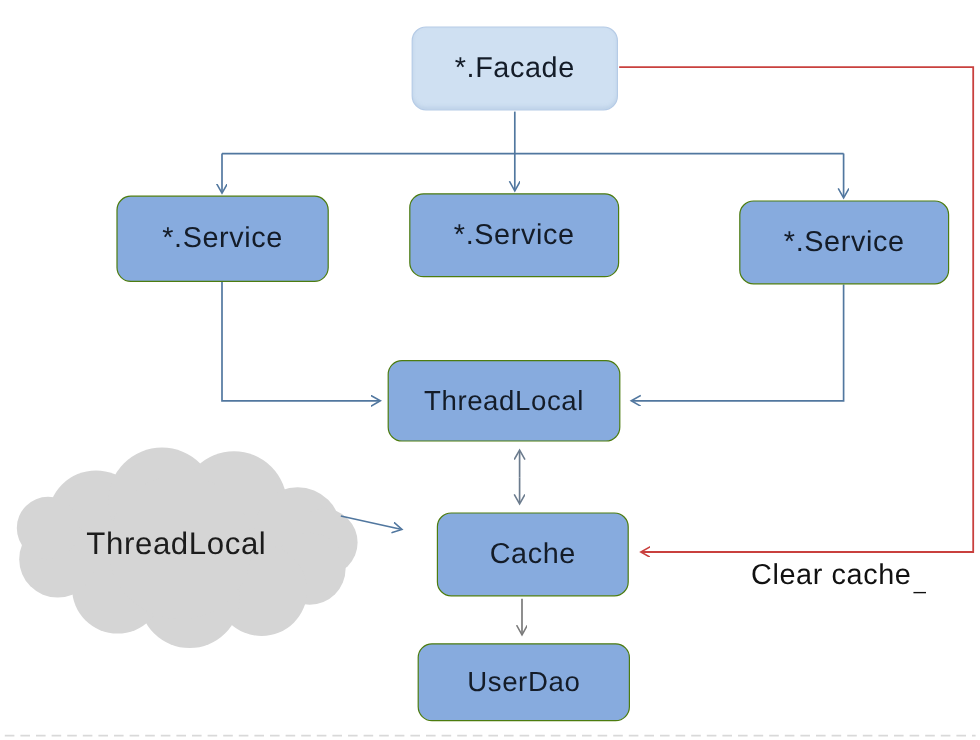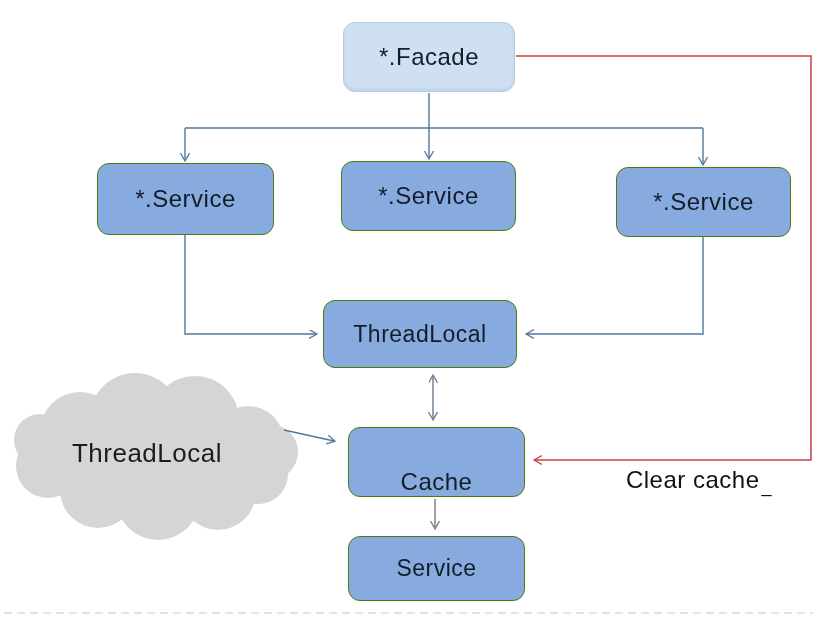--- a/index.html
+++ b/index.html
@@ -27,21 +27,21 @@
   }
   .node.mid{
     background:#87abde;
     border:1px solid #4d7c0f;
   }
   .facade{left:343px;top:22px;width:172px;height:70px;}
   .service-left{left:97px;top:163px;width:177px;height:72px;}
   .service-mid{left:341px;top:161px;width:175px;height:70px;}
   .service-right{left:616px;top:167px;width:175px;height:70px;}
   .user-service{left:323px;top:300px;width:194px;height:68px;font-size:23px;}
-  .cache{left:348px;top:427px;width:177px;height:70px;align-items:flex-end;}
+  .cache{left:364px;top:427px;width:160px;height:70px;}
   .user-dao{left:348px;top:536px;width:177px;height:65px;font-size:23px;}
   .cloud-label{
     position:absolute;left:52px;top:438px;width:170px;
     text-align:right;font-size:26px;color:#1c1c1c;letter-spacing:0.5px;
   }
   .clear-cache{
     position:absolute;left:592px;top:466px;width:180px;
     text-align:right;font-size:24px;color:#111111;letter-spacing:0.5px;
   }
   .clear-cache .cursor{font-size:18px;vertical-align:-4px;margin-left:2px;}
@@ -125,21 +125,21 @@
 
   <div class="node mid user-service">
     <span>ThreadLocal</span>
   </div>
 
   <div class="node mid cache">
     <span>Cache</span>
   </div>
 
   <div class="node mid user-dao">
-    <span>Service</span>
+    <span>UserDao</span>
   </div>
 
   <div class="cloud-label">ThreadLocal</div>
 
   <div class="clear-cache">
     <span>Clear cache</span><span class="cursor">_</span>
   </div>
 
 </div>
 

